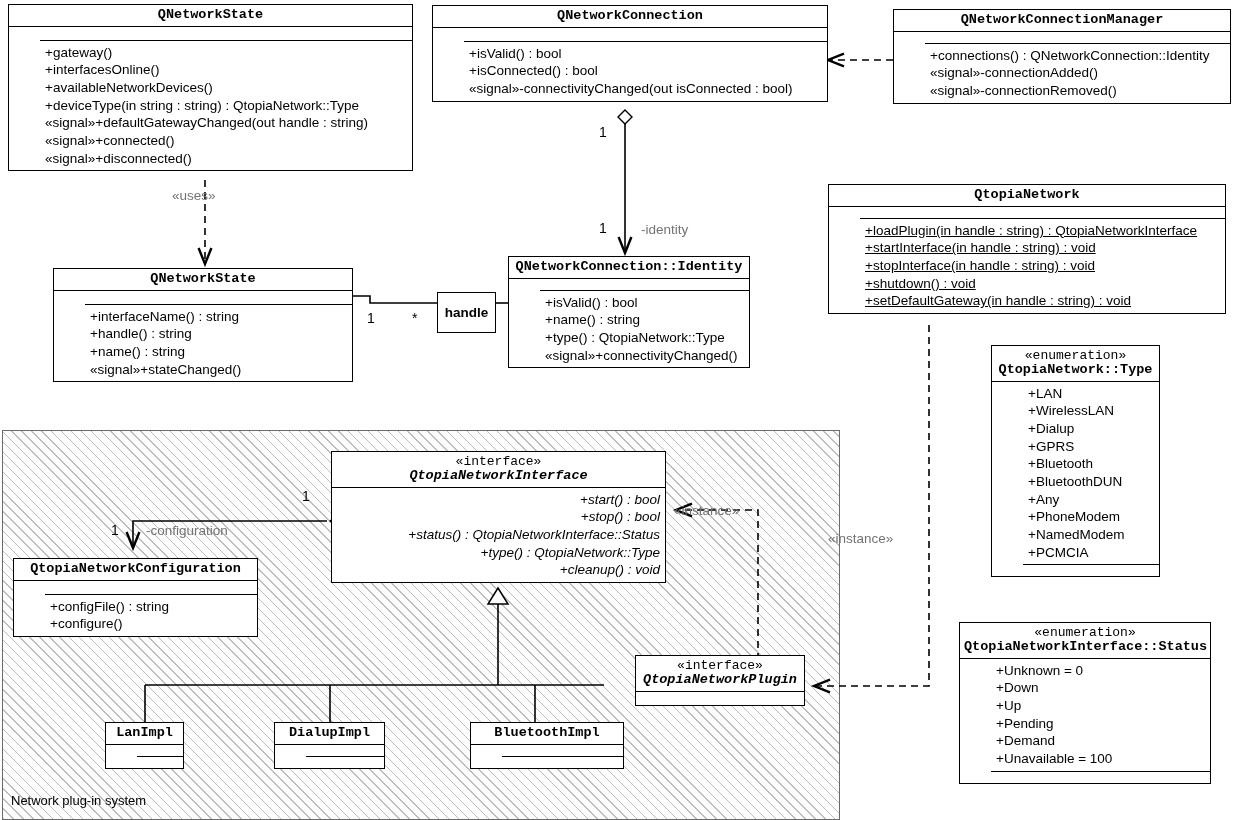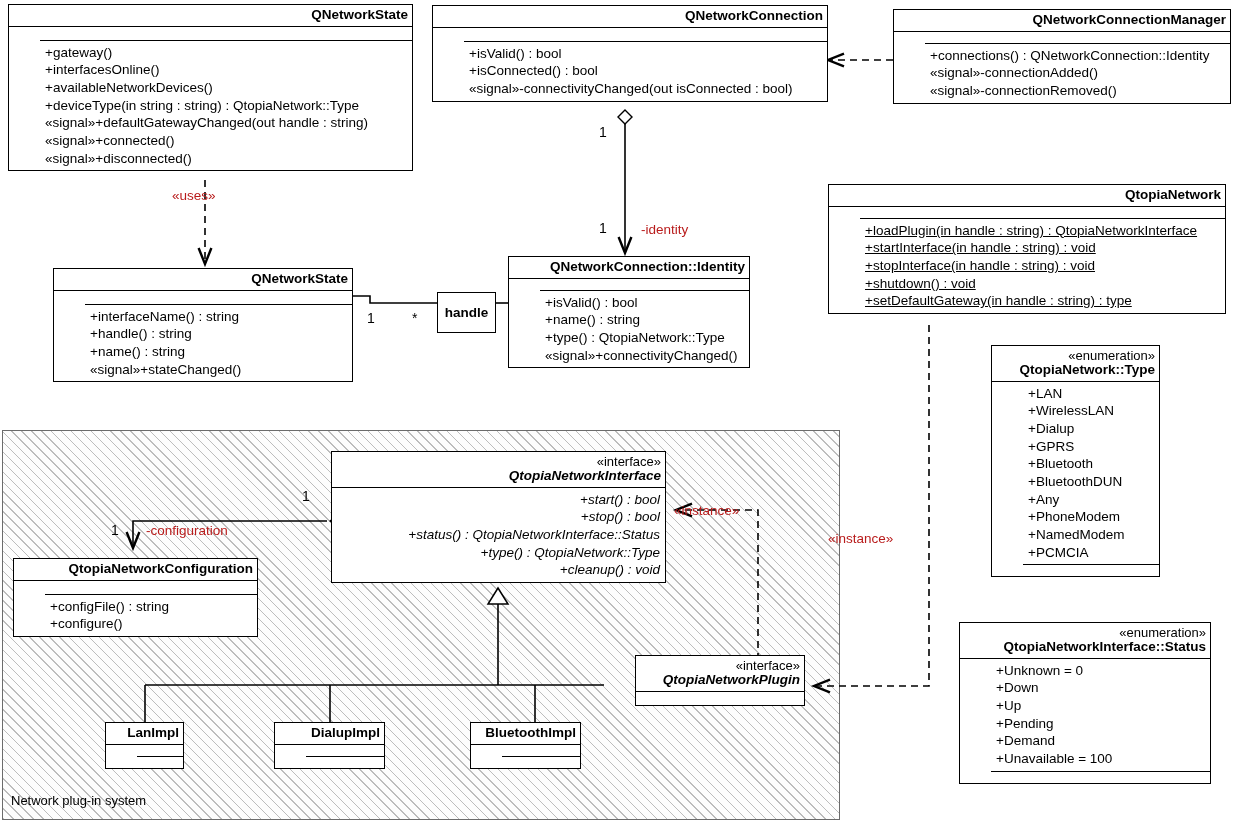--- a/index.html
+++ b/index.html
@@ -23,25 +23,26 @@
   .cls{
     position:absolute;
     border:1.6px solid #000;
     background:#fff;
     box-sizing:border-box;
     font-size:13.5px;
     line-height:1.0;
     color:#000;
   }
   .cls .hdr{
-    text-align:right;
+    text-align:center;
     font-weight:bold;
     padding:3px 4px 4px 4px;
     border-bottom:1.6px solid #000;
     white-space:nowrap;
+    font-family:Liberation Mono, monospace;
   }
   .cls .hdr .stereo{
     display:block;
     font-weight:normal;
     font-size:13px;
     padding-bottom:1px;
   }
   .cls .hdr.iface .nm{font-style:italic;}
   .cls .compart{
     border-bottom:1.6px solid #000;
@@ -54,21 +55,21 @@
   .cls ul{list-style:none;margin:0;padding:1px 0 1px 0;}
   .cls li{
     padding:0px 3px 0px 3px;
     white-space:nowrap;
     font-size:13.5px;
     line-height:1.31;
   }
   .cls li.static{text-decoration:underline;}
   .cls li.ital{font-style:italic;text-align:right;}
 
-  .lbl{position:absolute;font-size:13.5px;color:#b91c1c;white-space:nowrap;background:transparent;}
+  .lbl{position:absolute;font-size:13.5px;color:#737373;white-space:nowrap;background:transparent;}
 
   .multlbl{position:absolute;font-size:14px;color:#000;}
 
   .namebox{
     position:absolute;
     border:1.6px solid #000;
     background:#fff;
     font-weight:bold;
     font-size:13.5px;
     padding:12px 4px;
@@ -189,21 +190,21 @@
     <div class="hdr">
       <span class="nm">QtopiaNetwork</span>
     </div>
     <div class="compart empty small"></div>
     <div class="compart">
       <ul>
         <li class="static">+loadPlugin(in handle : string) : QtopiaNetworkInterface</li>
         <li class="static">+startInterface(in handle : string) : void</li>
         <li class="static">+stopInterface(in handle : string) : void</li>
         <li class="static">+shutdown() : void</li>
-        <li class="static">+setDefaultGateway(in handle : string) : type</li>
+        <li class="static">+setDefaultGateway(in handle : string) : void</li>
       </ul>
     </div>
   </div>
 
   <div class="cls" style="left:53px;top:268px;width:300px;">
     <div class="hdr">
       <span class="nm">QNetworkState</span>
     </div>
     <div class="compart empty"></div>
     <div class="compart">
@@ -319,21 +320,21 @@
   </div>
 
   <div class="cls" style="left:274px;top:722px;width:111px;">
     <div class="hdr">
       <span class="nm">DialupImpl</span>
     </div>
     <div class="compart empty small"></div>
     <div class="compart empty small"></div>
   </div>
 
-  <div class="cls" style="left:470px;top:722px;width:111px;">
+  <div class="cls" style="left:470px;top:722px;width:154px;">
     <div class="hdr">
       <span class="nm">BluetoothImpl</span>
     </div>
     <div class="compart empty small"></div>
     <div class="compart empty small"></div>
   </div>
 
   <div class="lbl" style="left:172px;top:188px;">«uses»</div>
 
   <div class="multlbl" style="left:599px;top:124px;">1</div>

